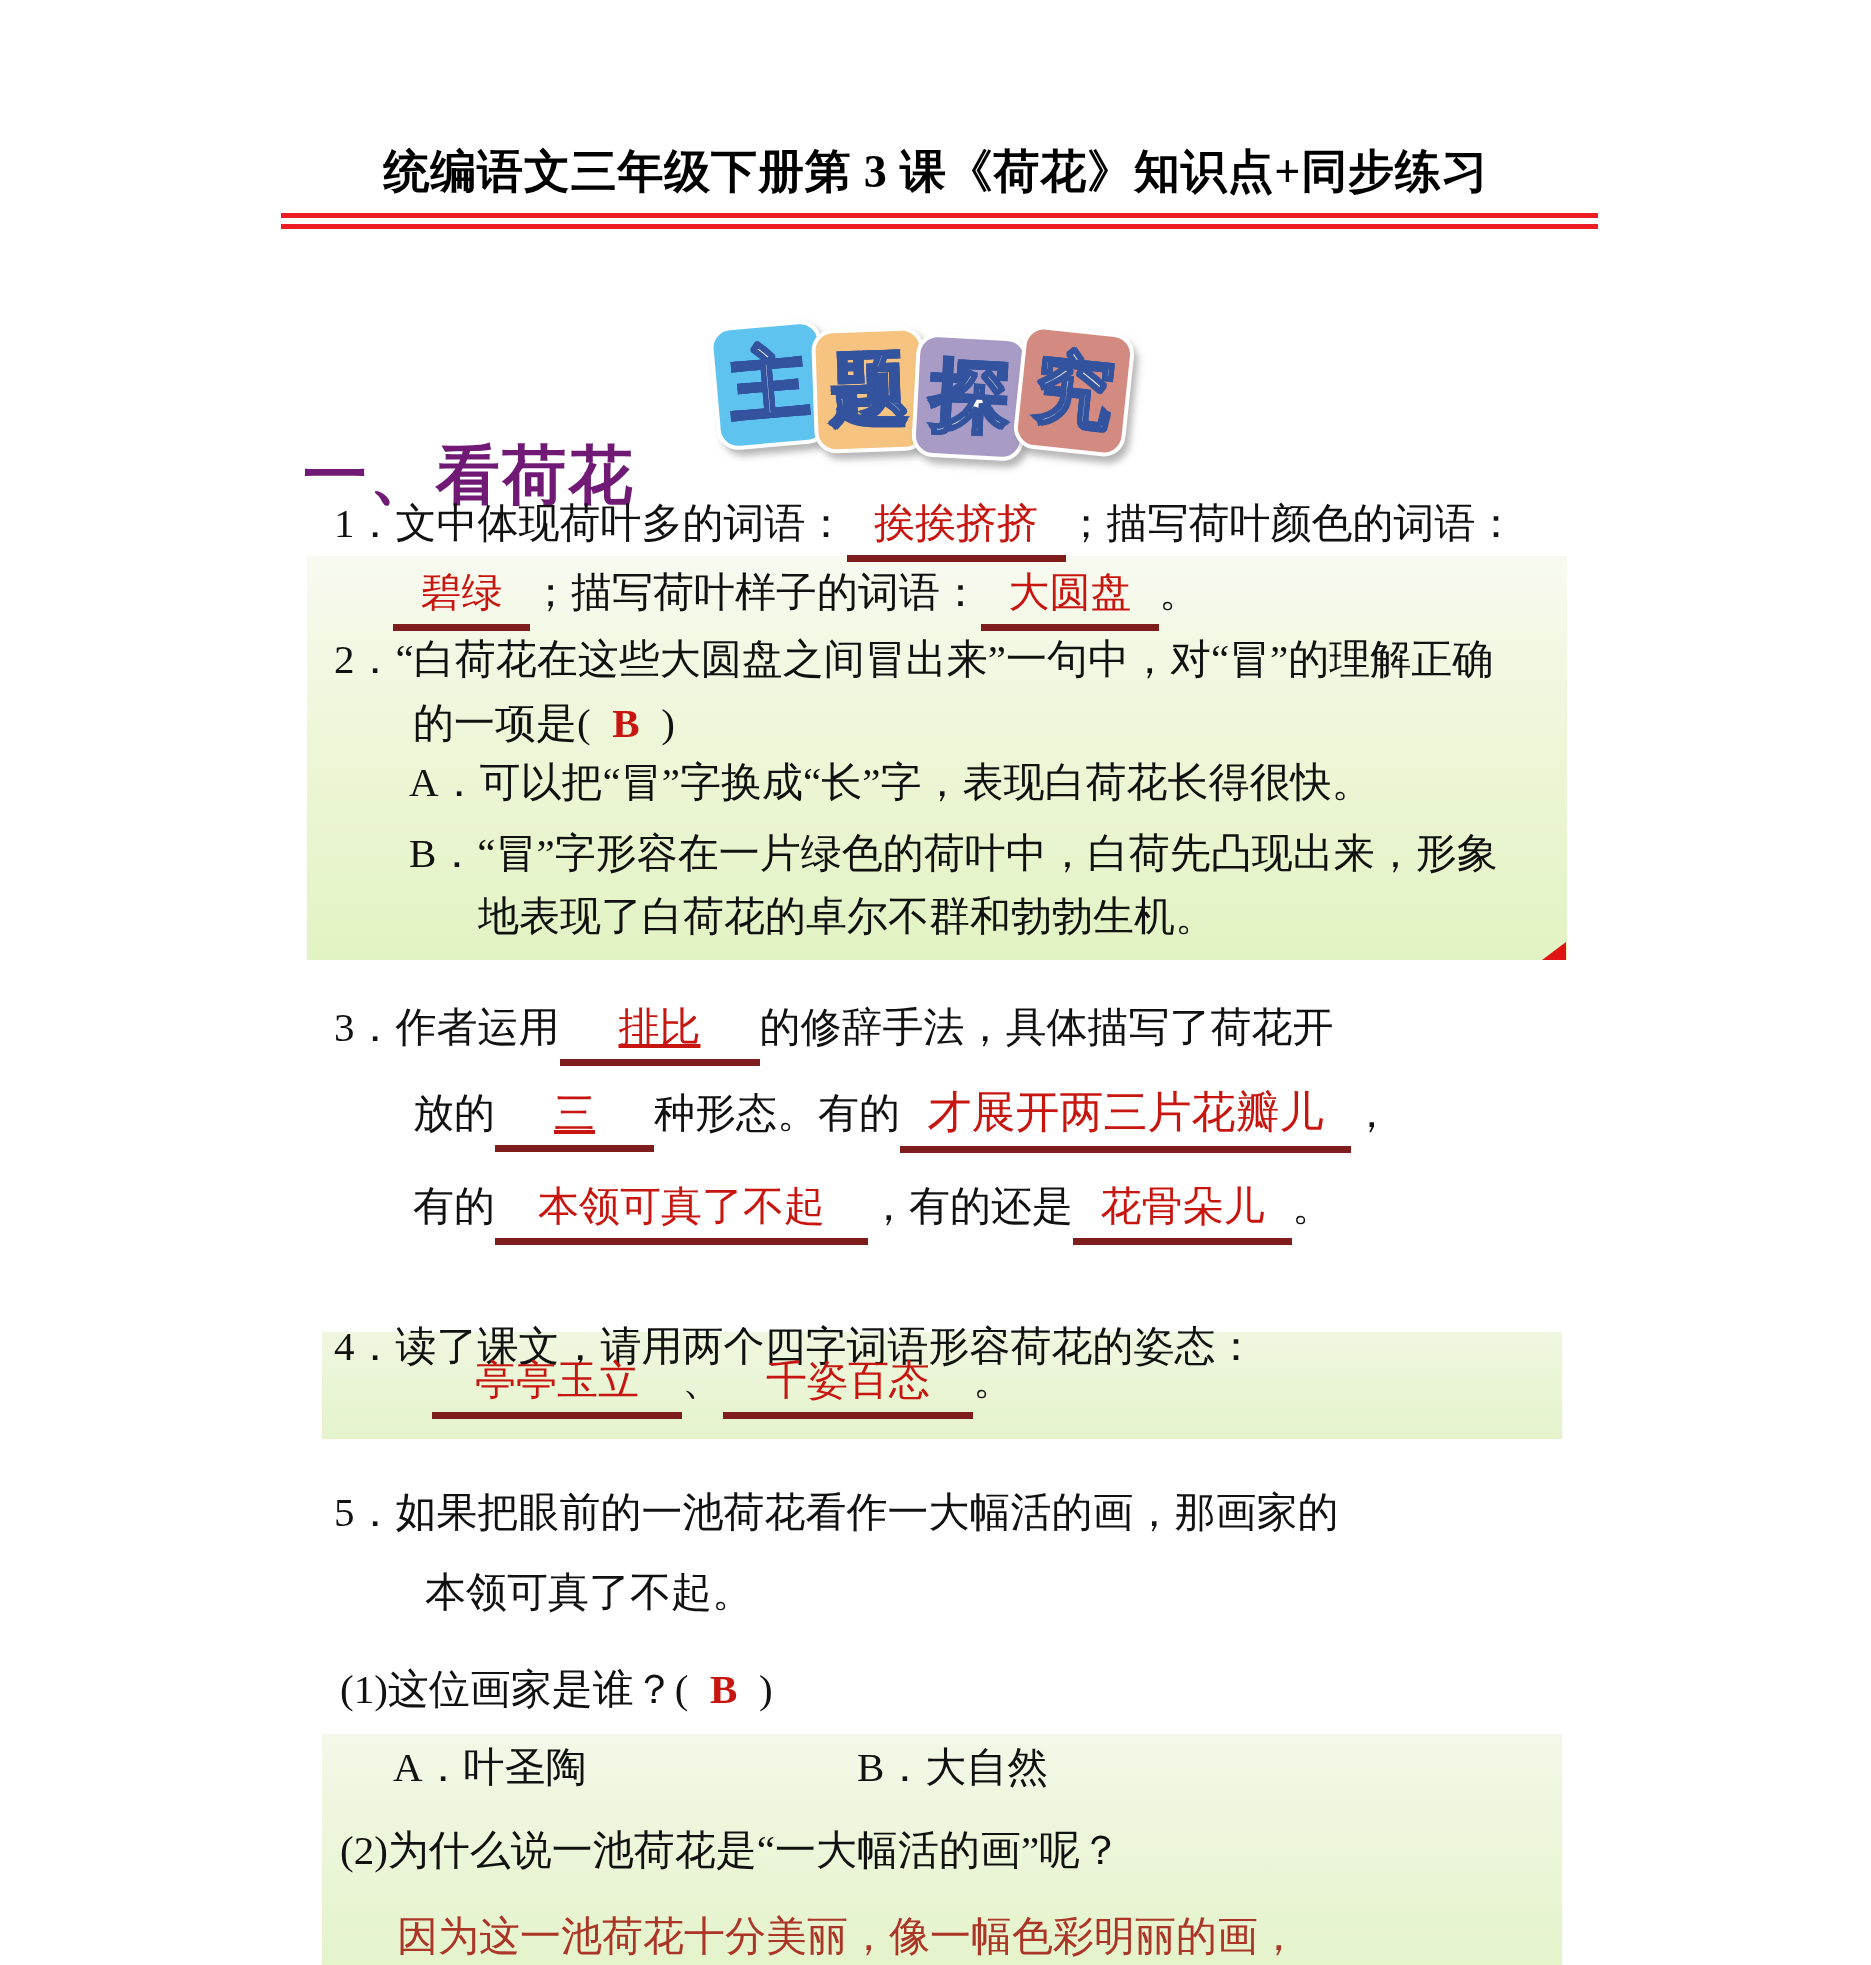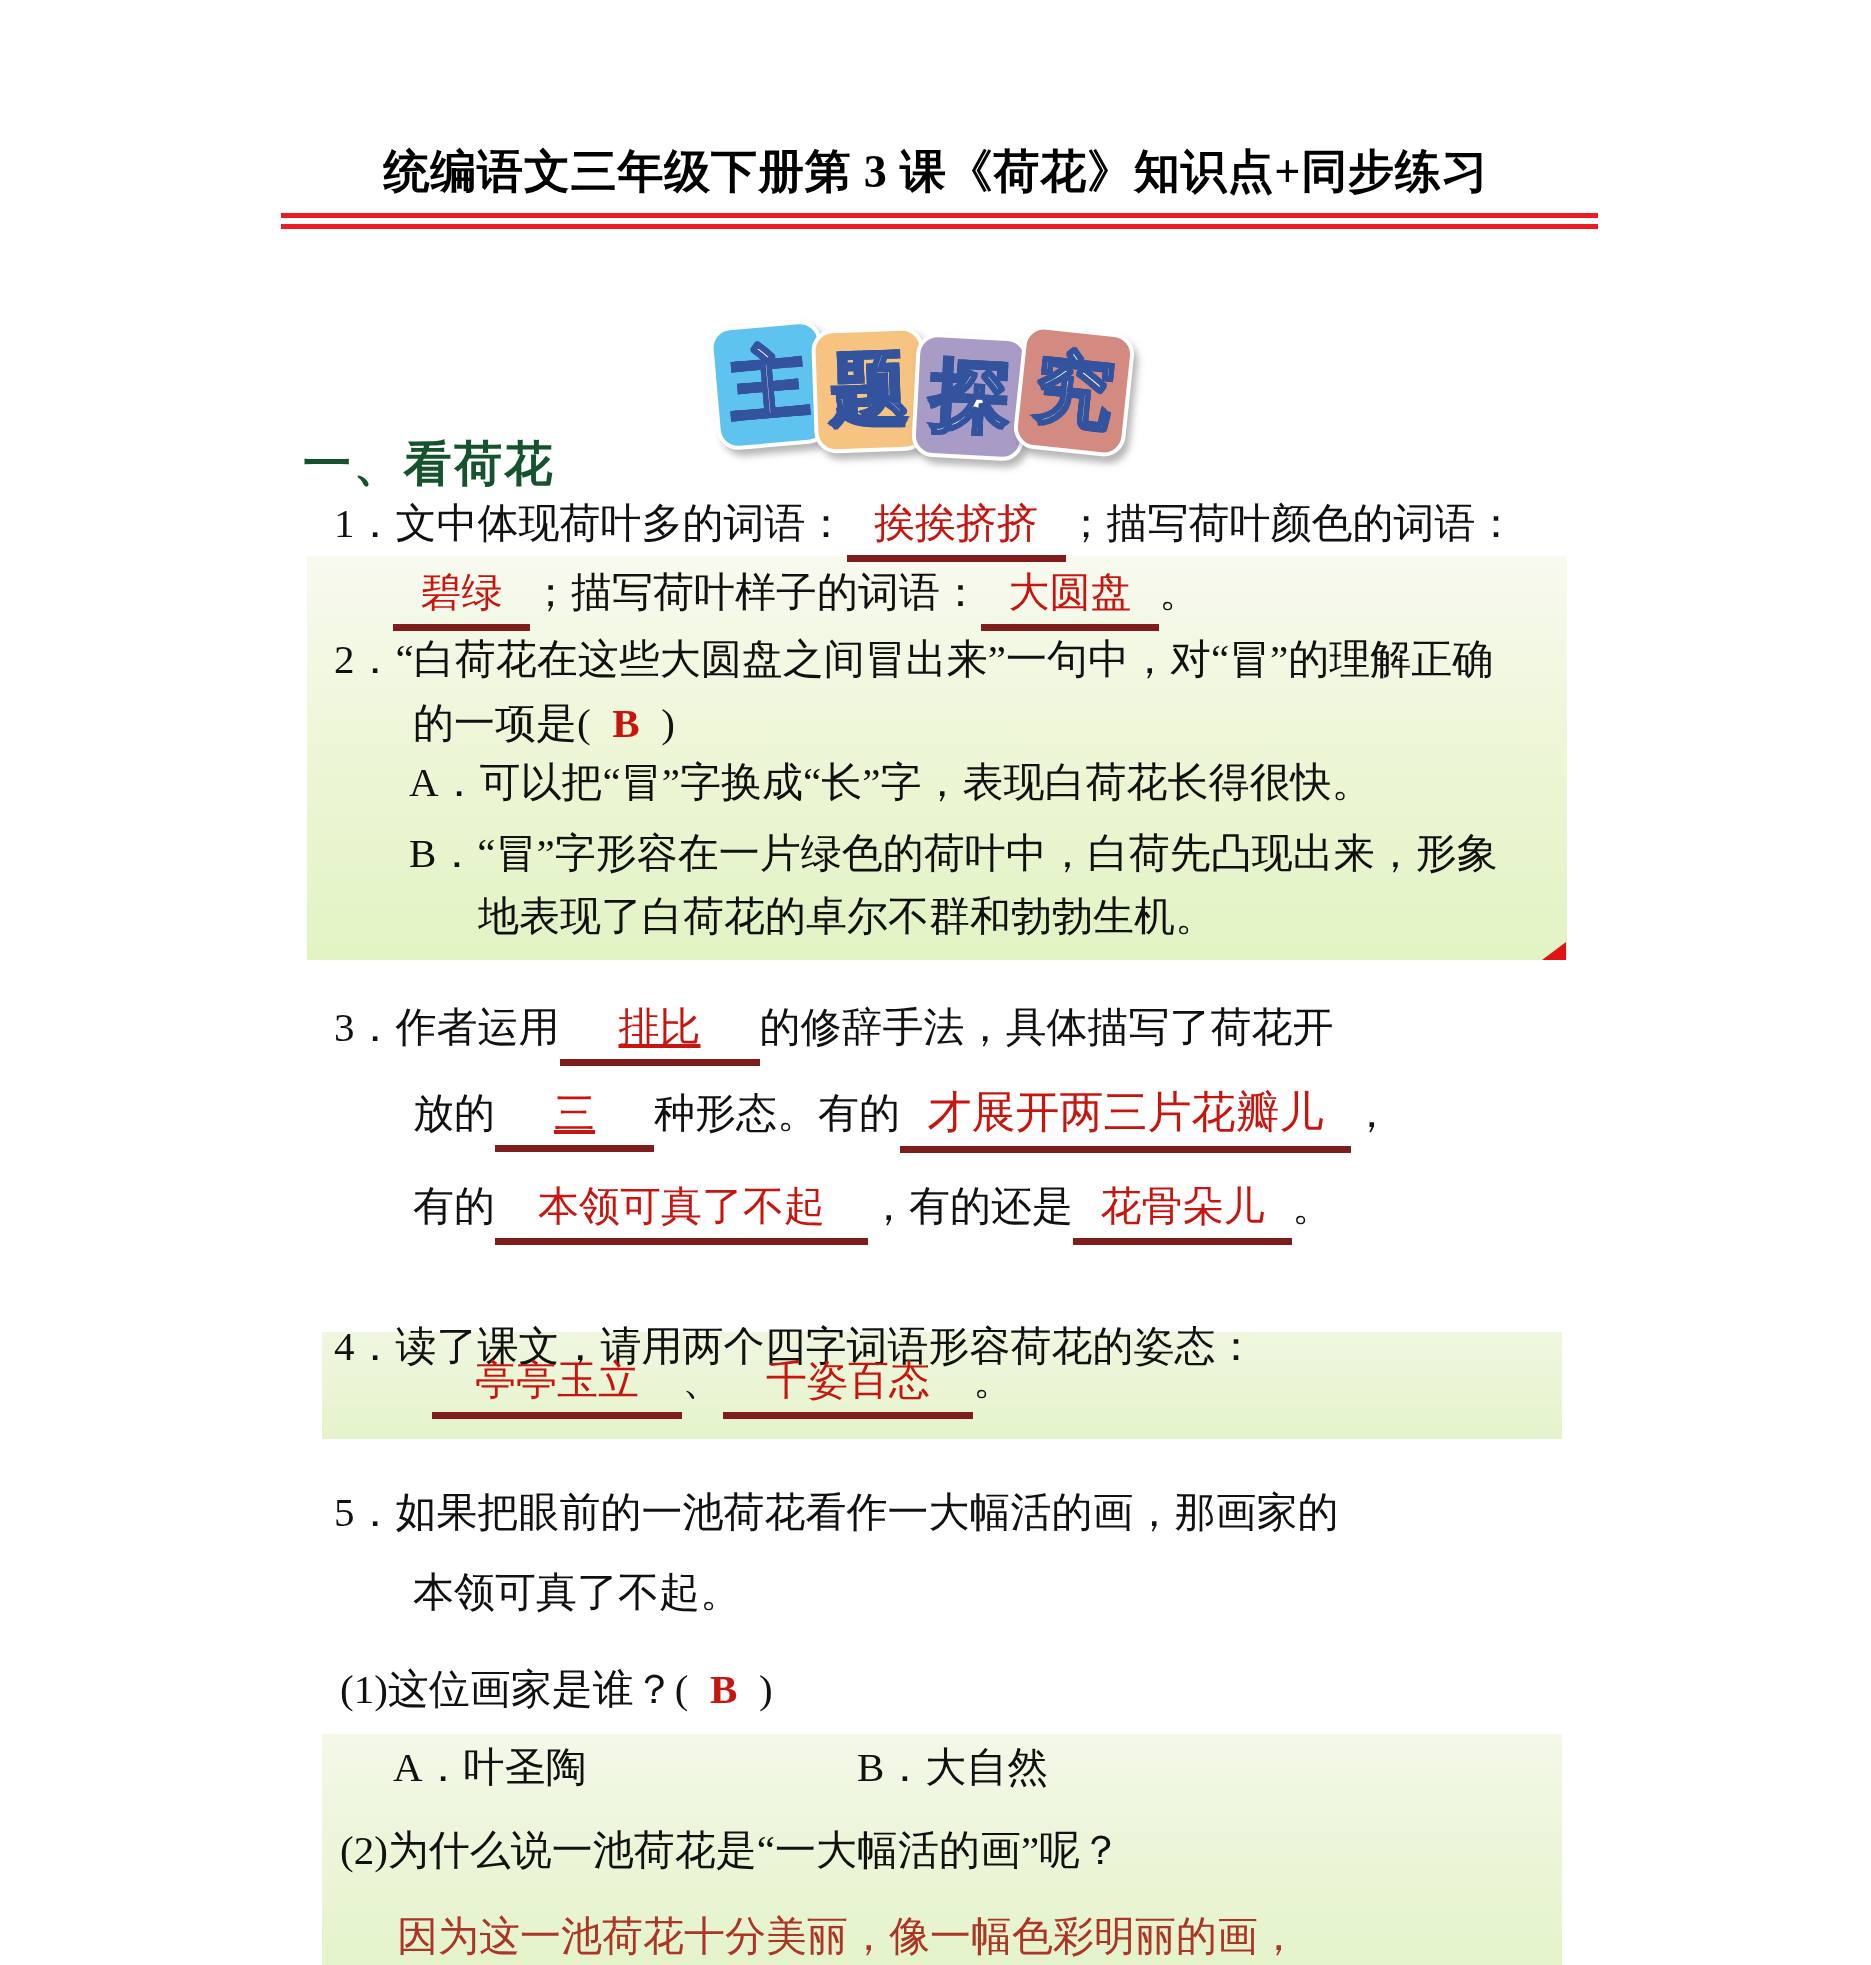--- a/index.html
+++ b/index.html
@@ -15,21 +15,21 @@
   .tile{position:absolute;width:104px;height:116px;border-radius:21.6px;border:4.7px solid #ffffff;
         box-shadow:4.7px 6.3px 7.9px rgba(110,110,110,.5);display:flex;align-items:center;justify-content:center;}
   .tile .ch{font-family:"Liberation Sans","DejaVu Sans",sans-serif;font-weight:bold;font-size:79px;color:#ffffff;
         -webkit-text-stroke:2.8px #33539e;
         text-shadow:1.6px 1.6px 0 #33539e,-1.6px 1.6px 0 #33539e,1.6px -1.6px 0 #33539e,-1.6px -1.6px 0 #33539e;}
   .tile-0{left:0;top:3.1px;background:#5fc3f0;transform:rotate(-5deg);}
   .tile-1{left:100px;top:7.9px;background:#f6c480;transform:rotate(-2deg);}
   .tile-2{left:201px;top:15px;background:#a89cc7;transform:rotate(3deg);}
   .tile-3{left:305px;top:8.6px;background:#d38b81;transform:rotate(6deg);}
   
-  .heading{left:303px;top:432px;font-size:48px;font-weight:bold;color:#14532d;letter-spacing:2.4px;}
+  .heading{left:303px;top:432px;font-size:64px;font-weight:bold;color:#701a75;letter-spacing:2.4px;}
   
   .panel{position:absolute;}
   .panel1{left:307px;top:556px;width:1260px;height:404px;
           background:linear-gradient(180deg,#f8faf0 0%,#eef6d8 45%,#e2f3c3 100%);}
   .corner{position:absolute;left:1542px;top:942px;width:0;height:0;
           border-left:24.4px solid transparent;border-bottom:18px solid #e11414;}
   .panel2a{left:322px;top:1332px;width:1240px;height:107px;
            background:linear-gradient(180deg,#eff7e0 0%,#e5f3cb 100%);}
   .panel2b{left:322px;top:1734px;width:1240px;height:336px;
            background:linear-gradient(180deg,#f3f8e8 0%,#def1bd 100%);}
@@ -97,21 +97,21 @@
   <div class="abs line" style="left:413px;top:1179px;">
     <span>有的</span><span class="blank">本领可真了不起</span><span>，有的还是</span><span class="blank tight">花骨朵儿</span><span>。</span>
   </div>
 
   <div class="abs line" style="left:334px;top:1275px;margin-top:44px;">4．读了课文，请用两个四字词语形容荷花的姿态：</div>
   <div class="abs line" style="left:432px;top:1353px;">
     <span class="blank">亭亭玉立</span><span>、</span><span class="blank">千姿百态</span><span>。</span>
   </div>
 
   <div class="abs line" style="left:334px;top:1485px;">5．如果把眼前的一池荷花看作一大幅活的画，那画家的</div>
-  <div class="abs line" style="left:413px;top:1565px;">本领可真了不起。</div>
+  <div class="abs line" style="left:425px;top:1565px;">本领可真了不起。</div>
   <div class="abs line" style="left:340px;top:1662px;">
     <span>(1)这位画家是谁？(</span><span class="ansB">B</span><span>)</span>
   </div>
   <div class="abs line" style="left:393px;top:1740px;">A．叶圣陶</div>
   <div class="abs line" style="left:857px;top:1740px;">B．大自然</div>
   <div class="abs line" style="left:340px;top:1823px;">(2)为什么说一池荷花是“一大幅活的画”呢？</div>
   <div class="abs line" style="left:393px;top:1909px;">
     <span class="long-blank">因为这一池荷花十分美丽，像一幅色彩明丽的画，</span>
   </div>
 

